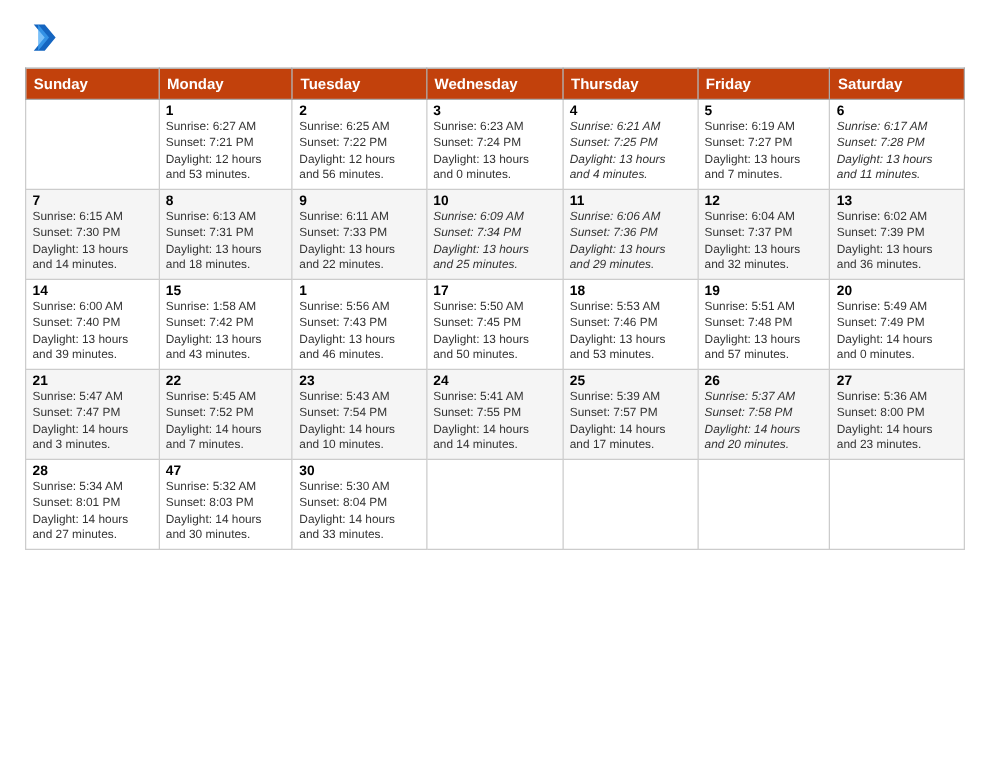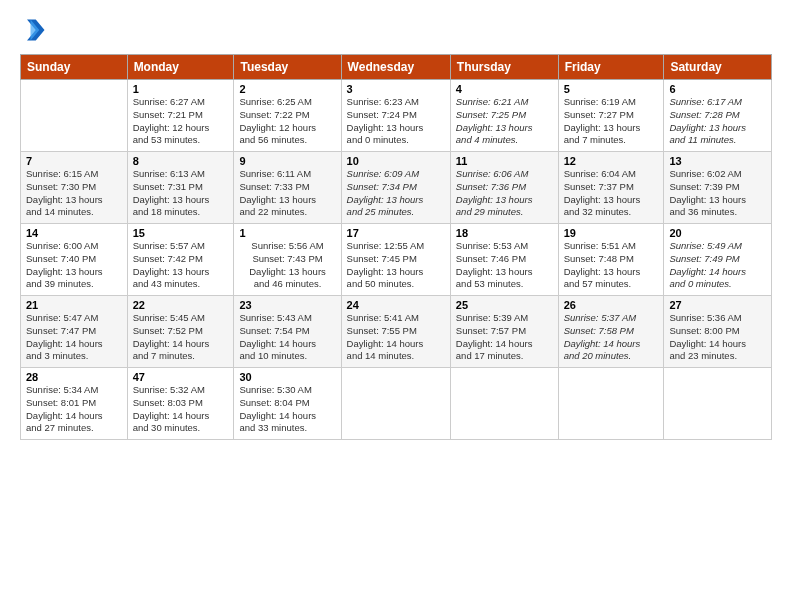--- a/index.html
+++ b/index.html
@@ -233,56 +233,56 @@
         <tr class="week-row">
           <td>
             <span class="day-number">14</span>
             <div class="day-info" style="white-space: pre-line;">Sunrise: 6:00 AM
 Sunset: 7:40 PM
 Daylight: 13 hours
 and 39 minutes.</div>
           </td>
           <td>
             <span class="day-number">15</span>
-            <div class="day-info" style="white-space: pre-line;">Sunrise: 5:57 AM
+            <div class="day-info" style="white-space: pre-line;">Sunrise: 1:58 AM
 Sunset: 7:42 PM
 Daylight: 13 hours
 and 43 minutes.</div>
           </td>
           <td>
             <span class="day-number">1</span>
-            <div class="day-info" style="white-space: pre-line; text-align: center;">Sunrise: 5:56 AM
+            <div class="day-info" style="white-space: pre-line;">Sunrise: 5:56 AM
 Sunset: 7:43 PM
 Daylight: 13 hours
 and 46 minutes.</div>
           </td>
           <td>
             <span class="day-number">17</span>
-            <div class="day-info" style="white-space: pre-line;">Sunrise: 12:55 AM
+            <div class="day-info" style="white-space: pre-line;">Sunrise: 5:50 AM
 Sunset: 7:45 PM
 Daylight: 13 hours
 and 50 minutes.</div>
           </td>
           <td>
             <span class="day-number">18</span>
             <div class="day-info" style="white-space: pre-line;">Sunrise: 5:53 AM
 Sunset: 7:46 PM
 Daylight: 13 hours
 and 53 minutes.</div>
           </td>
           <td>
             <span class="day-number">19</span>
             <div class="day-info" style="white-space: pre-line;">Sunrise: 5:51 AM
 Sunset: 7:48 PM
 Daylight: 13 hours
 and 57 minutes.</div>
           </td>
           <td>
             <span class="day-number">20</span>
-            <div class="day-info" style="white-space: pre-line; font-style: italic;">Sunrise: 5:49 AM
+            <div class="day-info" style="white-space: pre-line;">Sunrise: 5:49 AM
 Sunset: 7:49 PM
 Daylight: 14 hours
 and 0 minutes.</div>
           </td>
         </tr>
         <tr class="week-row">
           <td>
             <span class="day-number">21</span>
             <div class="day-info" style="white-space: pre-line;">Sunrise: 5:47 AM
 Sunset: 7:47 PM

